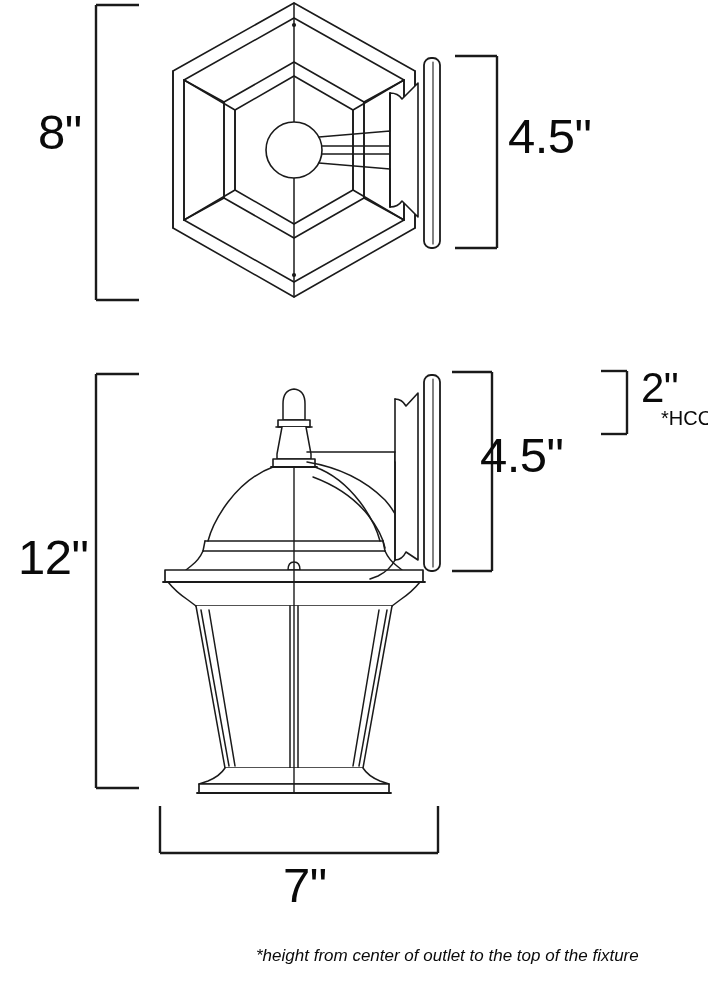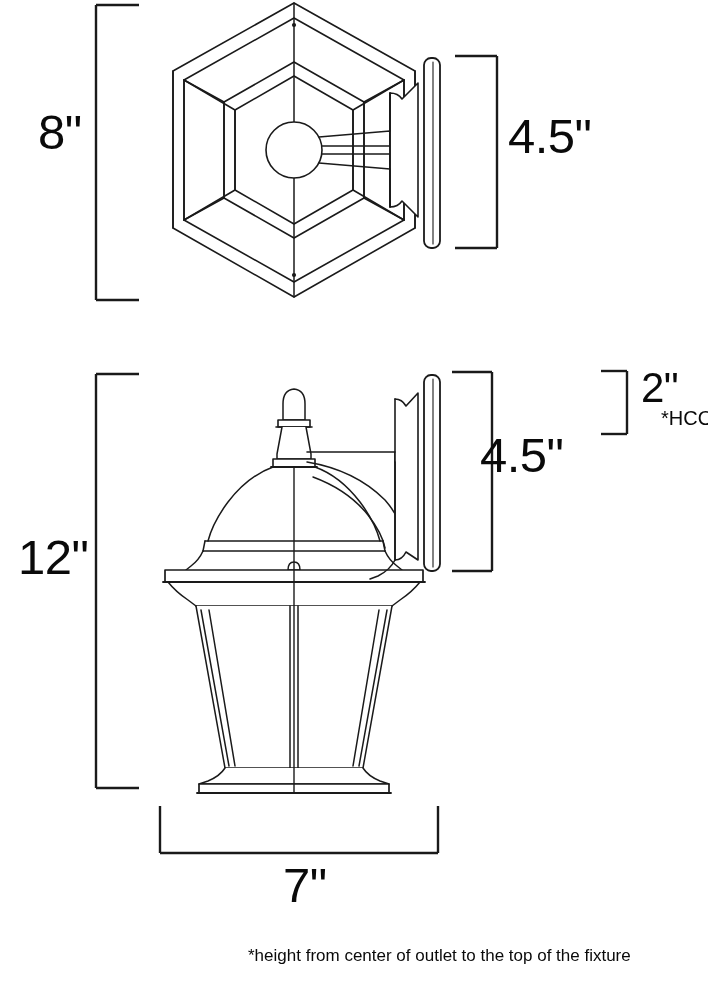--- a/index.html
+++ b/index.html
@@ -61,24 +61,25 @@
     left: 630px; top: 408px;
     font-size: 20px;
     letter-spacing: 0px;
     margin-left: 31px;
   }
   .dim-7 {
     left: 283px; top: 861px;
     font-size: 49px;
   }
   .footnote {
-    left: 248px; top: 947px;
+    left: 256px; top: 947px;
     font-size: 17px;
     letter-spacing: 0px;
     font-weight: 400;
+    font-style: italic;
   }
 </style>
 </head>
 <body>
 
 <div id="stage">
 
   <svg id="drawing" viewBox="0 0 708 990" xmlns="http://www.w3.org/2000/svg">
 
     <g fill="none" stroke="#1a1a1a" stroke-width="1.6" stroke-linejoin="round" stroke-linecap="round">

